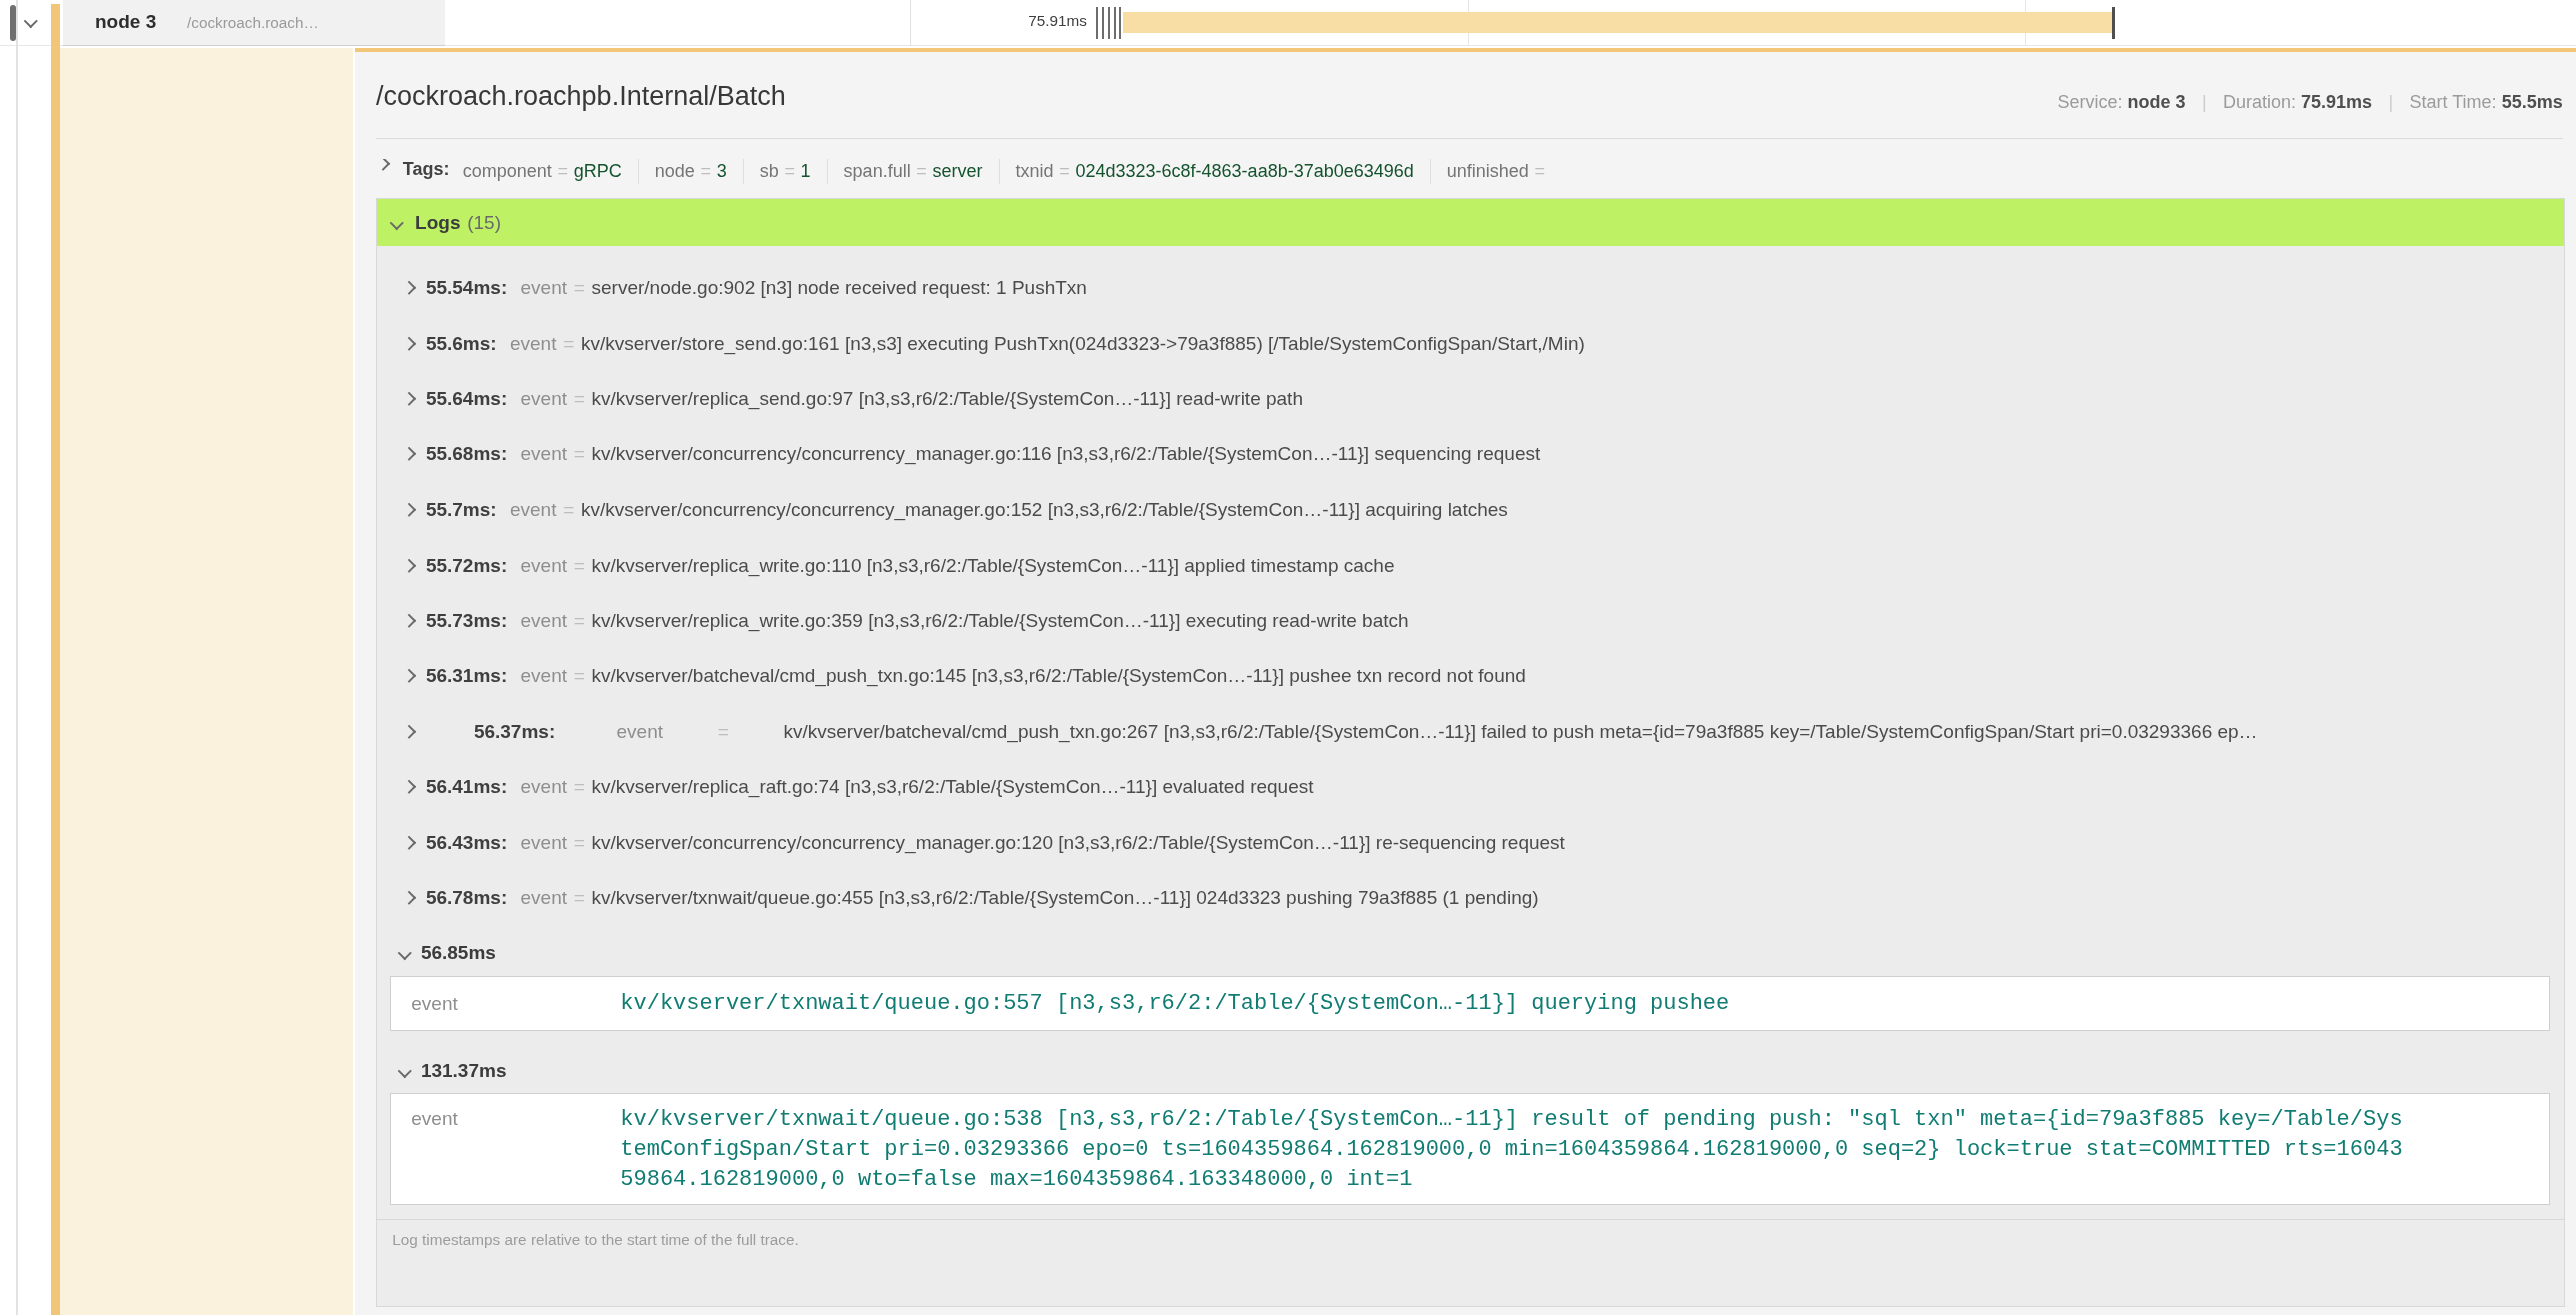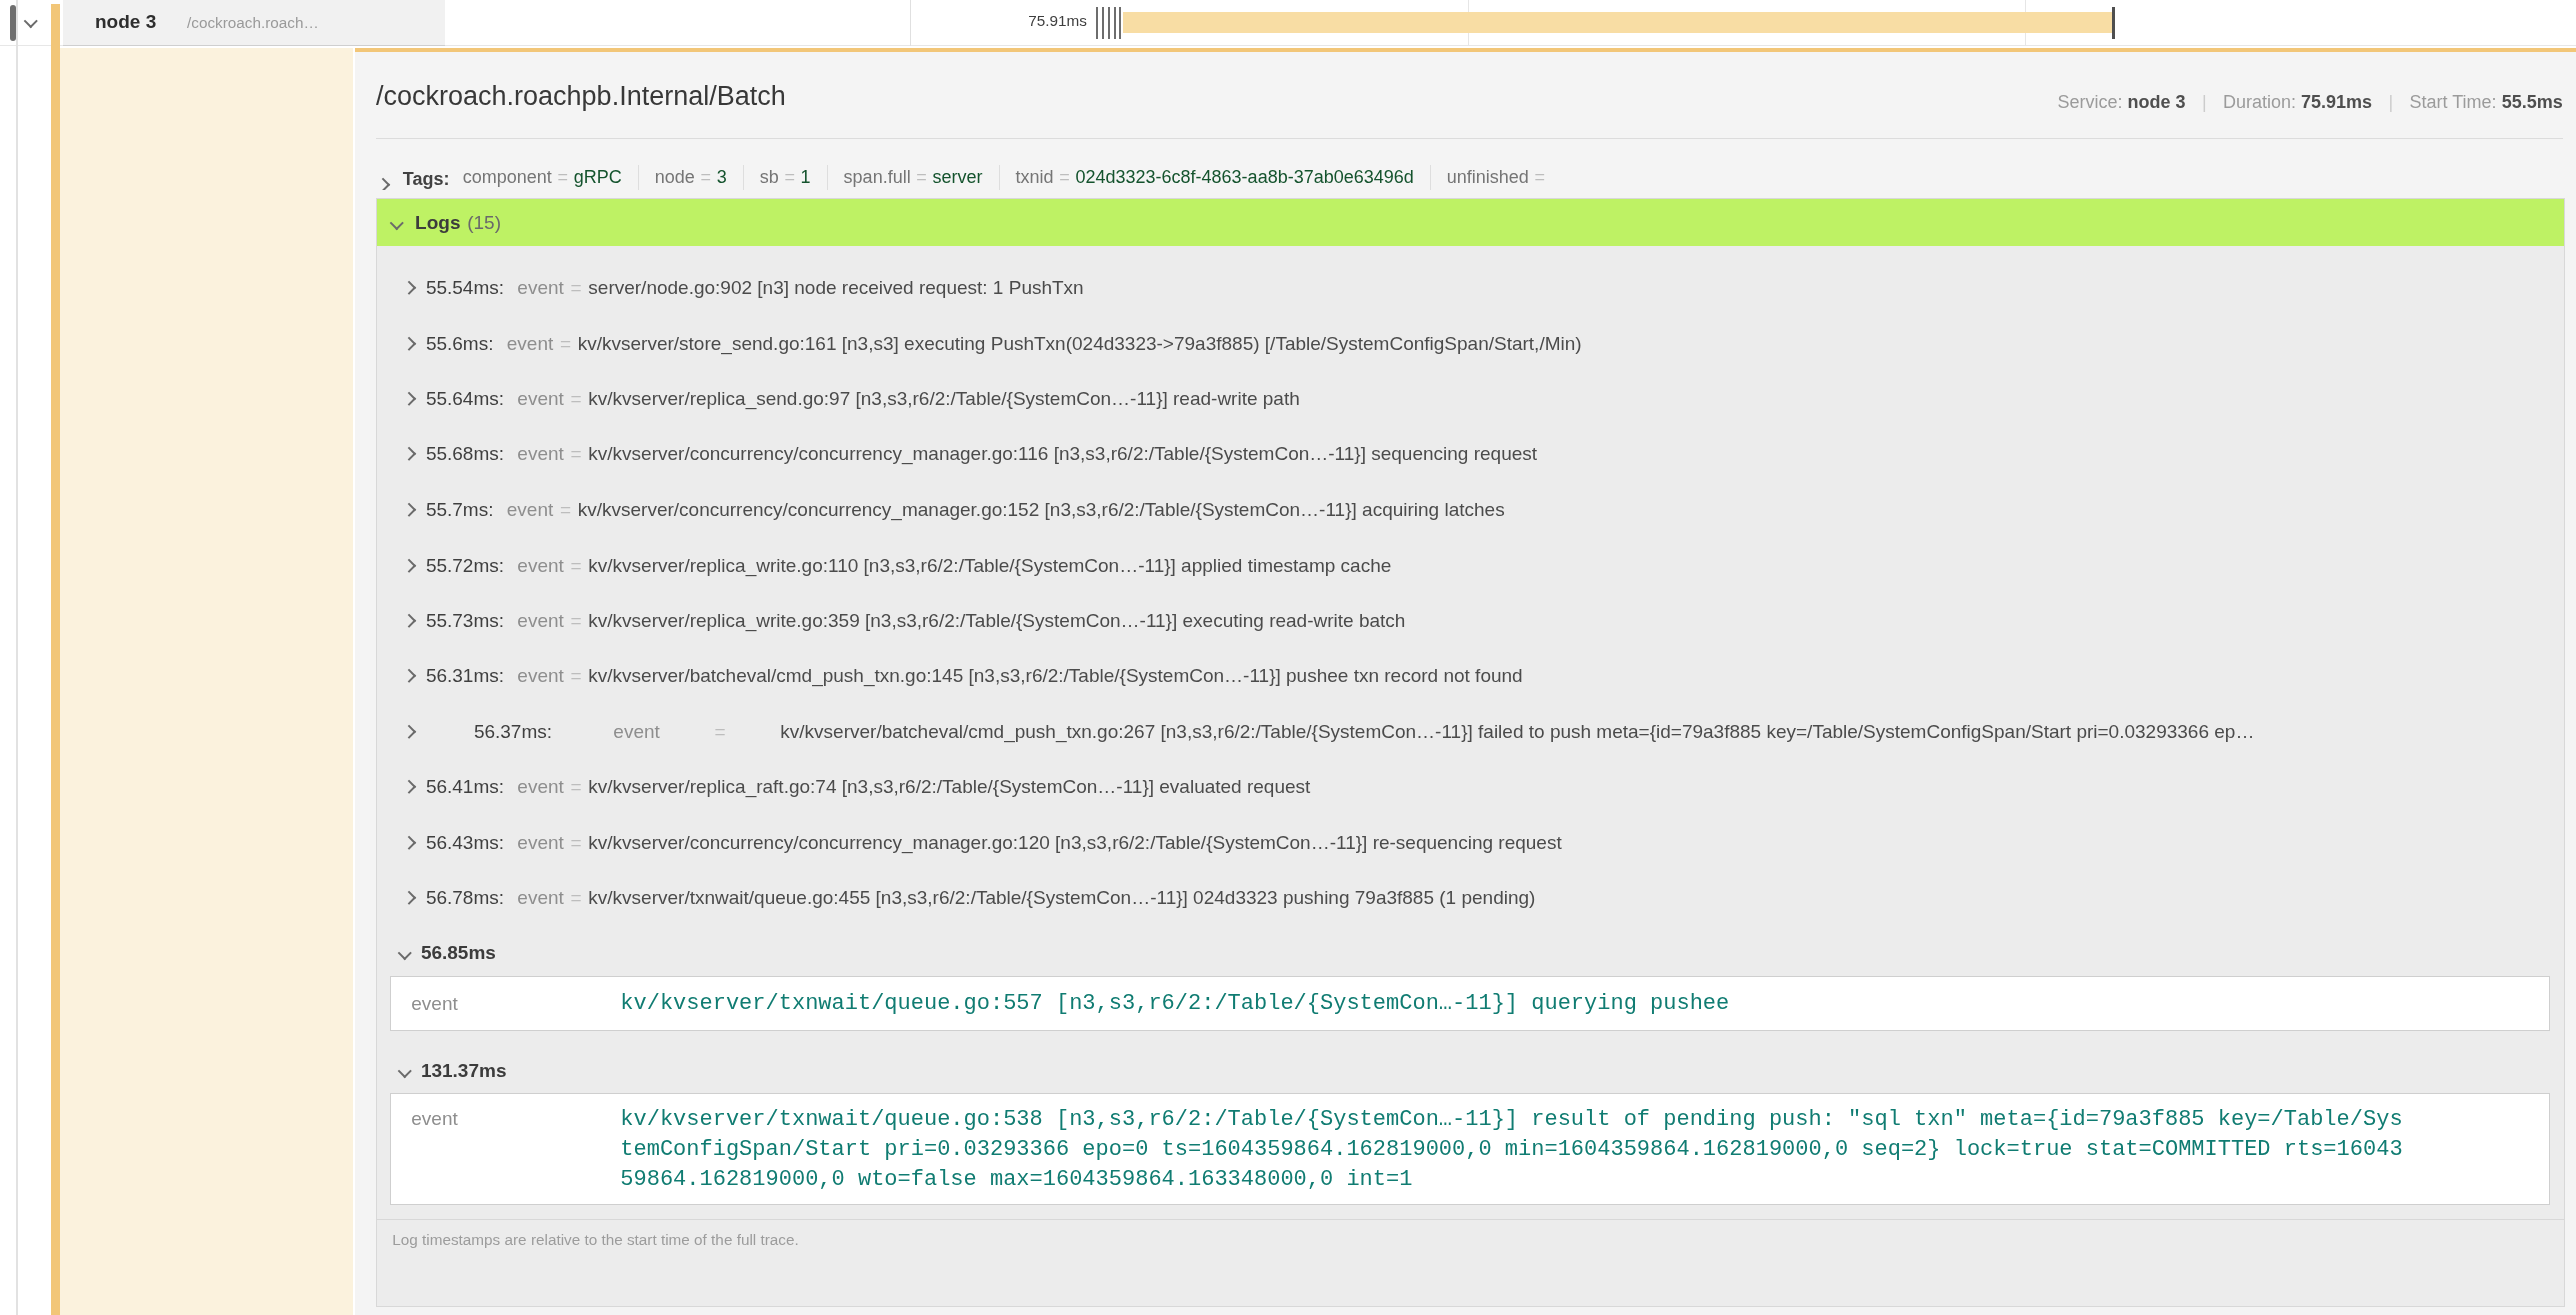--- a/index.html
+++ b/index.html
@@ -38,41 +38,41 @@
   #panel { left:355px; top:48px; width:2221px; height:1268px; background:#f4f4f4;
     border-top:4.8px solid #f2c678; }
   #panel-title { left:21px; top:29px; font-size:27px; font-weight:500; color:#383838; white-space:nowrap; }
   #panel-meta { right:13.3px; top:40px; font-size:18px; color:#9b9b9b; white-space:nowrap; }
   #panel-meta b { color:#4f4f4f; }
   #panel-meta .pipe { color:#cccccc; padding:0 11.4px; }
   #header-rule { left:21px; top:86px; right:13.3px; height:1px; background:#dcdcdc; }
 
   
   #tags-row { left:23px; top:107px; right:13.3px; height:30.5px; font-size:18px; color:#757575;
-    display:flex; align-items:flex-end; white-space:nowrap; overflow:hidden; }
+    display:flex; align-items:flex-start; white-space:nowrap; overflow:hidden; }
   #tags-label { font-weight:bold; color:#424242; margin:0 13.3px 0 15.3px; }
   .tag-item .tk { color:#757575; }
   .tag-item .teq { color:#bdbdbd; padding:0 5.7px; }
   .tag-item .tv { color:#14532d; }
   .tag-div { width:1px; height:25px; background:#dedede; margin:0 16px; }
 
   
   #logs-box { left:21px; top:146px; width:2189px; height:1109px;
     border:1px solid #d8d8d8; background:#ececec; }
   #logs-header { left:0; top:0; width:100%; height:47px; background:#bef264;
     display:flex; align-items:center; }
   #logs-chev { margin:0 13.3px 0 15.3px; }
   #logs-title { font-size:19px; font-weight:bold; color:#3c3c3c; }
   #logs-count { font-size:19px; color:#6a6a6a; margin-left:6.7px; }
   #logs-body { left:0; top:47px; width:2187px; height:1061px; }
 
   .log-row { left:0; width:100%; height:55px; display:flex; align-items:center;
     padding-left:27px; white-space:nowrap; overflow:hidden; font-size:19px; }
   .log-row .chev { margin-right:12.4px; flex:none; }
-  .log-ts { font-weight:normal; color:#3f3f3f; margin-right:13.3px; }
+  .log-ts { font-weight:bold; color:#3f3f3f; margin-right:13.3px; }
   .log-key { color:#8e8e8e; }
   .log-eq { color:#bdbdbd; padding:0 6.7px; }
   .log-val { color:#4b4b4b; }
 
   .exp-head { left:0; width:100%; height:38px; display:flex; align-items:center;
     padding-left:23px; font-size:19px; font-weight:bold; color:#3c3c3c; }
   .exp-head .chev { margin-right:11.4px; }
 
   .exp-box { left:13.3px; width:2160px; background:#ffffff; border:1px solid #cfcfcf;
     display:flex; }

